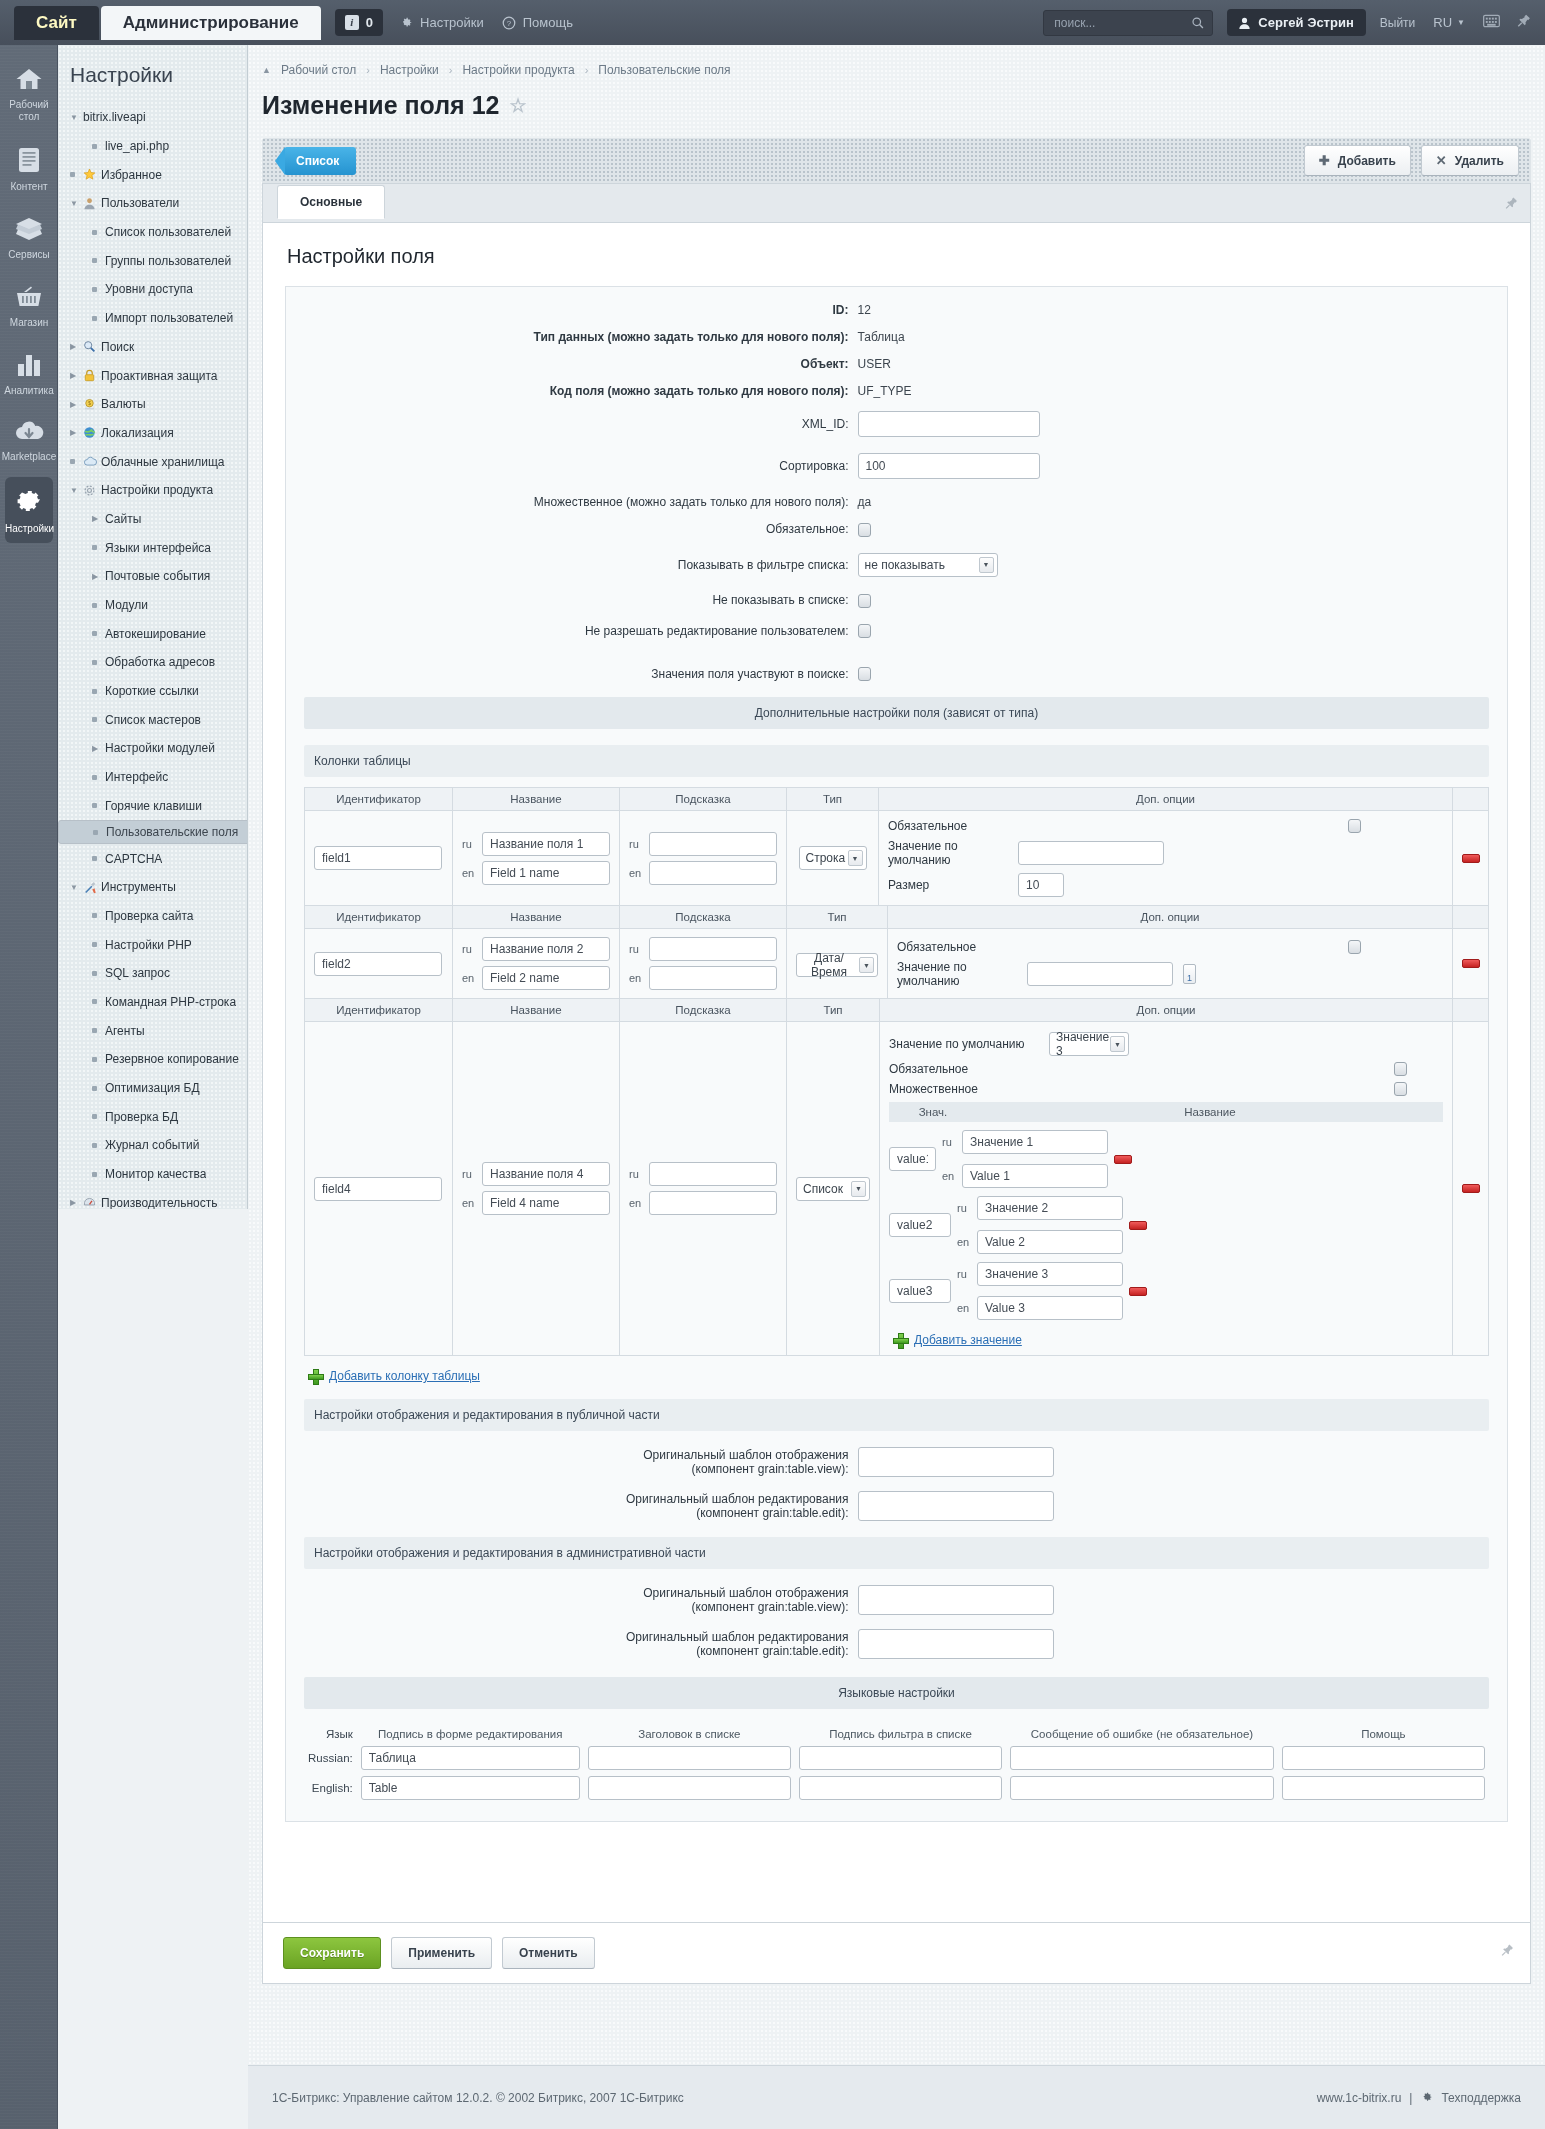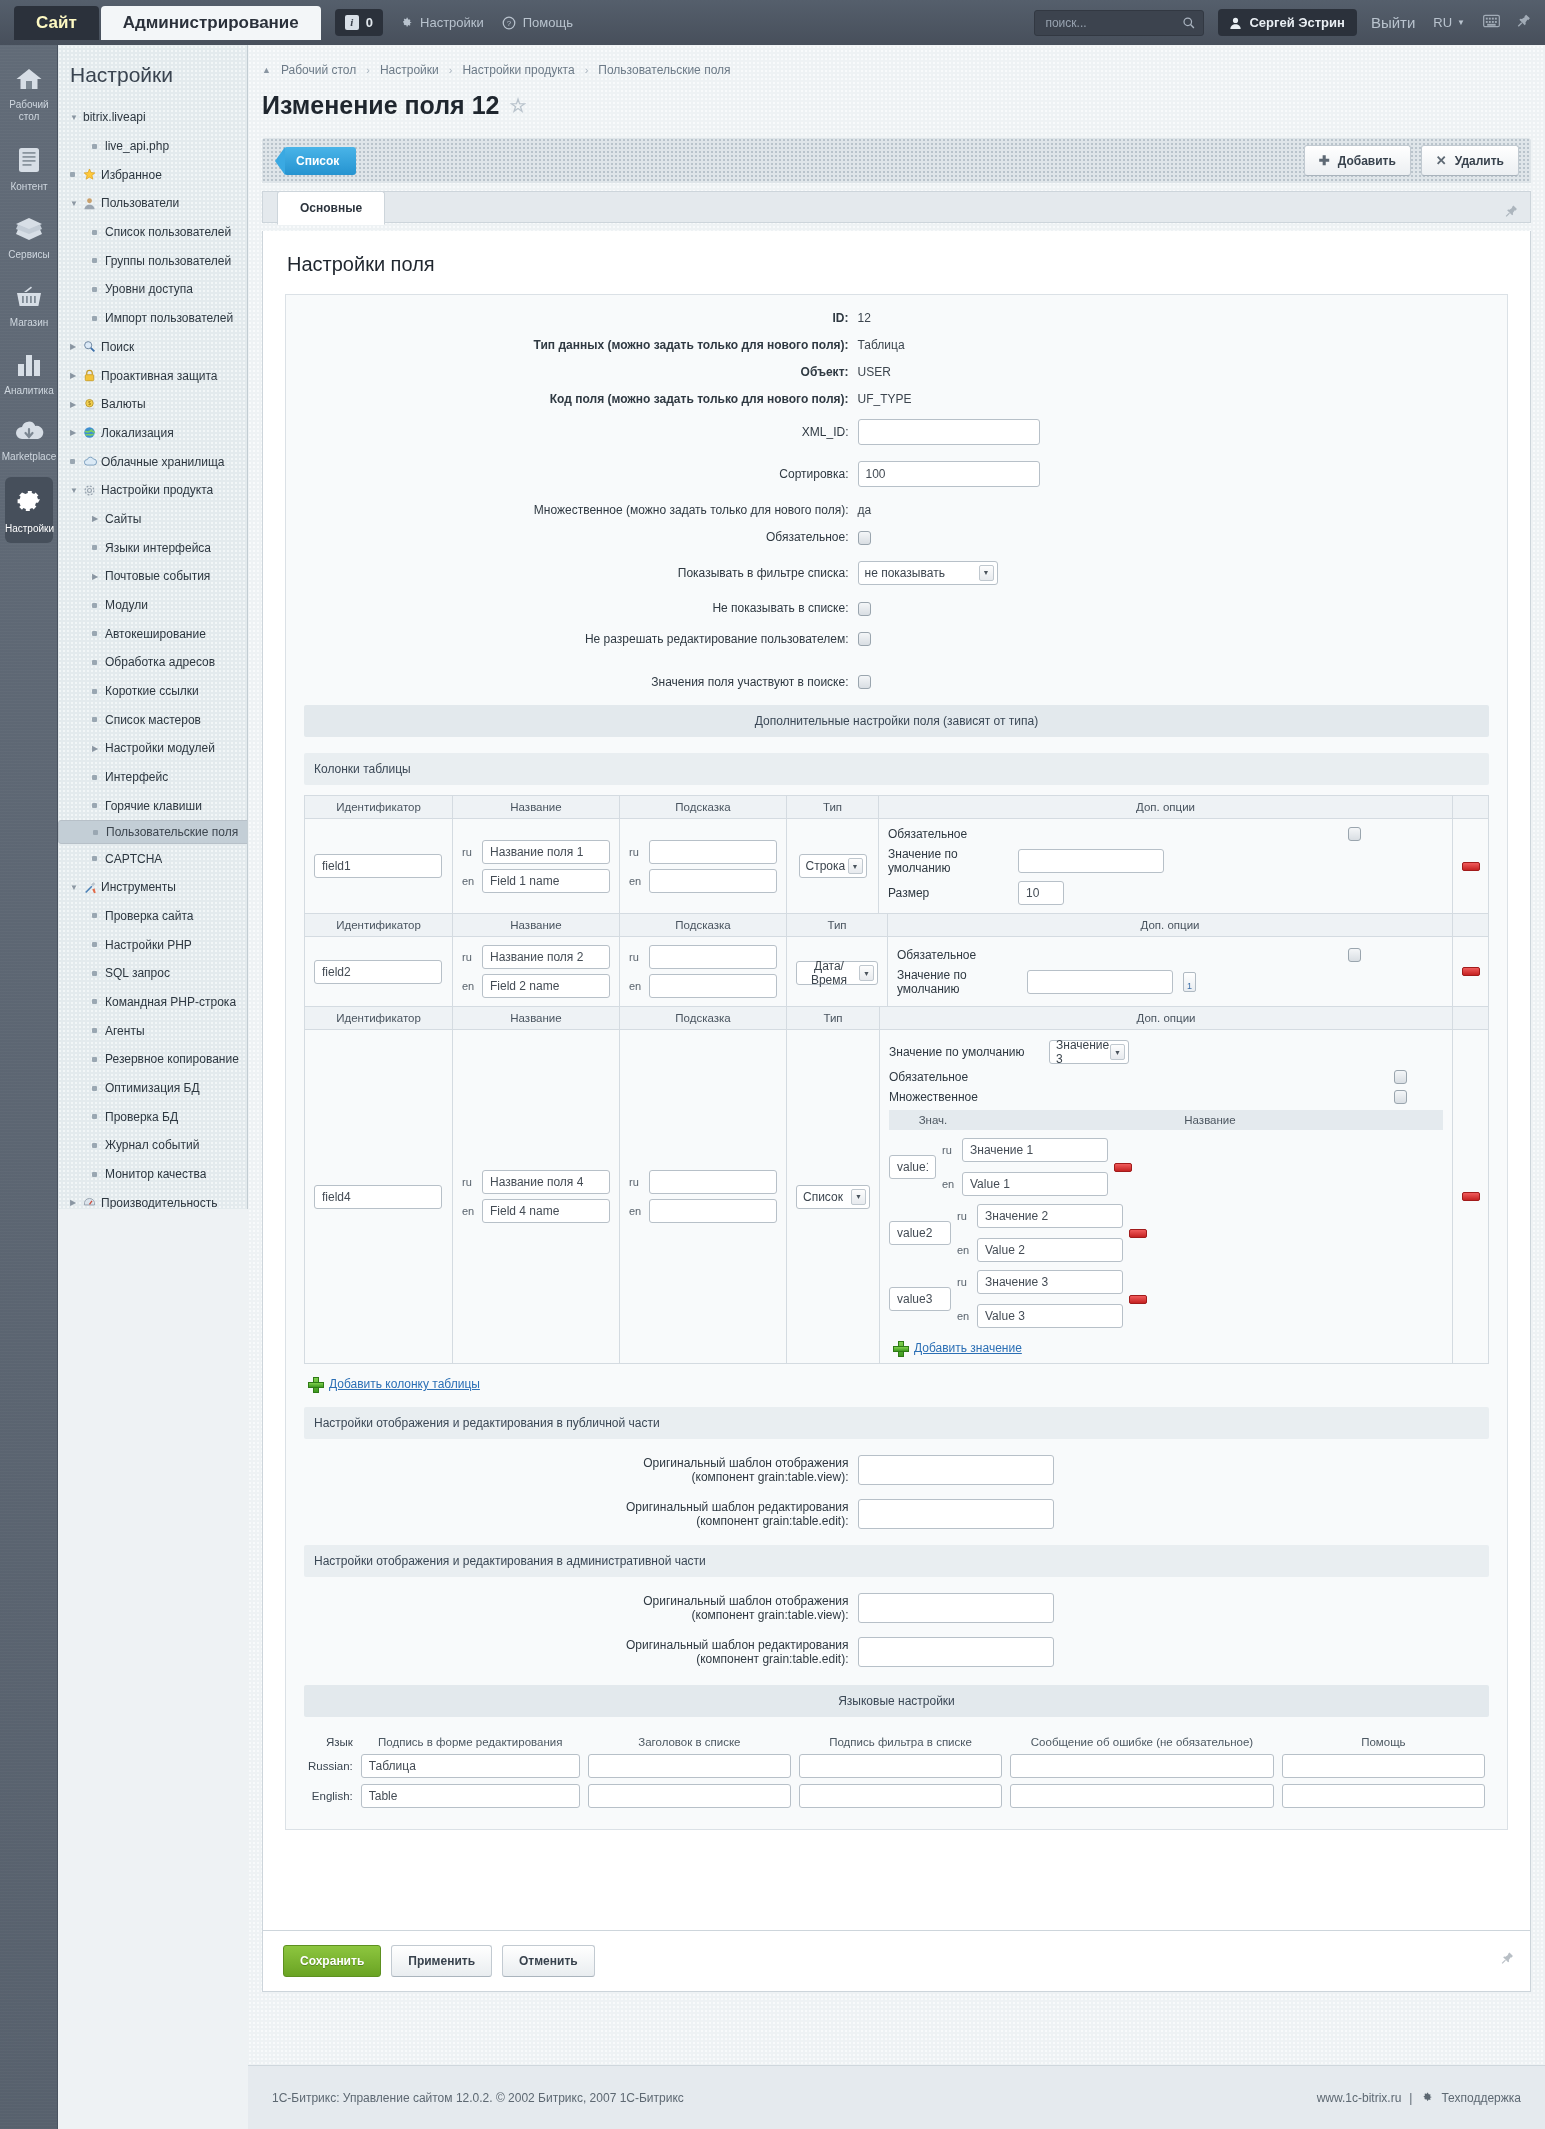--- a/index.html
+++ b/index.html
@@ -54,21 +54,21 @@
     background:transparent; border:0; outline:none; color:#aab4c0; font-size:12px;
     width:140px; font-family:"Liberation Sans", sans-serif;
   }
   .search-wrap input::placeholder{ color:#98a3b0; }
   .search-ic{ position:absolute; right:7px; top:5px; }
   .tb-user{
     background:#2b313b; color:#eaeff4; border-radius:4px; padding:6px 12px;
     display:flex; align-items:center; gap:8px; font-size:13px; font-weight:bold;
     margin-right:14px; cursor:pointer;
   }
-  .tb-plain{ color:#b9c3ce; font-size:15px; margin-right:18px; cursor:pointer; }
+  .tb-plain{ color:#b9c3ce; font-size:12px; margin-right:18px; cursor:pointer; }
   .tb-lang{ color:#b9c3ce; font-size:13px; margin-right:18px; cursor:pointer; display:flex; align-items:center; gap:5px;}
   .tb-ic{ margin-right:16px; cursor:pointer; opacity:.78; }
   .tb-ic:last-child{margin-right:0;}
 
   
   .rail{
     position:absolute; left:0; top:45px; width:58px; height:2084px;
     background:#5c6673;
     background-image:
       linear-gradient(180deg, rgba(255,255,255,.03), rgba(0,0,0,.05)),
@@ -149,22 +149,22 @@
   .tb-right{ margin-left:auto; display:flex; gap:10px; }
   .gbtn{
     background:linear-gradient(180deg,#ffffff,#eceff2);
     border:1px solid #c2cad1; border-bottom-color:#a9b3bc;
     border-radius:3px; font-size:12px; font-weight:bold; color:#38424d;
     padding:7px 14px; cursor:pointer; display:flex; align-items:center; gap:8px;
   }
   .gbtn .gi{ font-size:13px; color:#5e6974; font-weight:bold; }
 
   .tabstrip{
-    margin:8px 14px; height:32px; background:#e4e9ed; border:1px solid #cdd5db;
-    border-bottom:1px solid #cdd5db; display:flex; align-items:center; position:relative;
+    margin:0 14px; height:40px; background:#e4e9ed; border:1px solid #cdd5db;
+    border-bottom:1px solid #cdd5db; display:flex; align-items:flex-start; position:relative;
   }
   .tab{
     margin-left:14px; background:#fff; border:1px solid #cdd5db; border-bottom:1px solid #fff;
     padding:9px 22px; font-size:12px; font-weight:bold; color:#2b333c; border-radius:3px 3px 0 0;
     position:relative; top:1px; cursor:pointer;
   }
   .pin{ position:absolute; right:12px; top:12px; cursor:pointer; opacity:.55; }
 
   .panel{
     margin:0 14px; background:#fff; border:1px solid #cdd5db; border-top:0;

